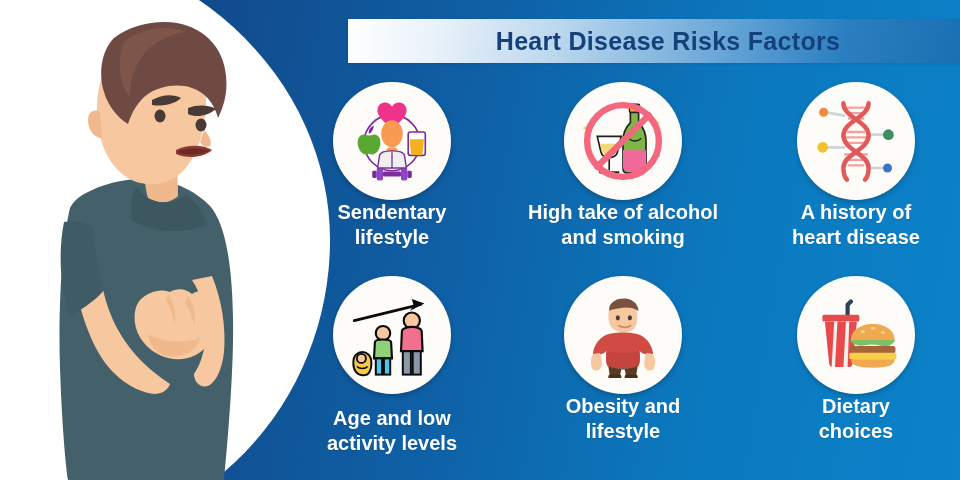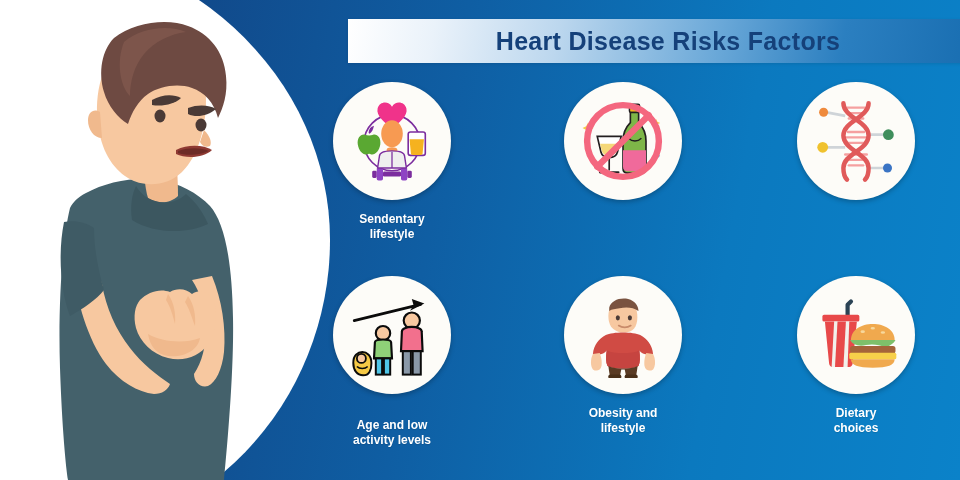--- a/index.html
+++ b/index.html
@@ -71,23 +71,22 @@
 
   .icon-circle{
     width:118px;height:118px;
     border-radius:50%;
     background:#fdfcf8;
     box-shadow:0 2px 5px rgba(0,0,0,.25);
     display:flex;align-items:center;justify-content:center;
     overflow:hidden;
   }
   .card-label{
-    margin-top:12px;
     color:#ffffff;
-    font-size:12px;
+    font-size:20px;
     line-height:1.25;
     text-align:center;
     font-weight:600;
     white-space:pre-line;
     text-shadow:0 1px 1px rgba(0,0,0,.12);
   }
 
   
   .character{position:absolute;left:28px;top:8px;width:270px;height:472px;}
 </style>
@@ -192,20 +191,22 @@
 
           <path d="M22 45 L48 45 L44 62 C43 66 39 68 35 68 C31 68 27 66 26 62 Z" fill="#ffffff" stroke="#231f20" stroke-width="1.8"></path>
           <path d="M25 53 L45 53 L43 61 C42 65 38 66 35 66 C32 66 28 65 27 61 Z" fill="#f5d87a"></path>
           <path d="M35 68 L35 82" stroke="#231f20" stroke-width="1.8"></path>
           <path d="M25 84 L45 84" stroke="#231f20" stroke-width="2.4" stroke-linecap="round"></path>
 
           <circle cx="50" cy="50" r="39" fill="none" stroke="#f4677f" stroke-width="7"></circle>
           <line x1="22" y1="78" x2="78" y2="22" stroke="#f4677f" stroke-width="7" stroke-linecap="round"></line>
         </svg>
       </div>
+      <div class="card-label">High take of alcohol
+and smoking</div>
     </div>
 
     <div class="card c2">
       <div class="icon-circle">
         <svg viewBox="0 0 100 100" width="90" height="90" xmlns="http://www.w3.org/2000/svg">
 
           <line x1="16" y1="18" x2="38" y2="22" stroke="#cfd4d8" stroke-width="3"></line>
           <line x1="62" y1="43" x2="86" y2="43" stroke="#cfd4d8" stroke-width="3"></line>
           <line x1="14" y1="57" x2="38" y2="57" stroke="#cfd4d8" stroke-width="3"></line>
           <line x1="62" y1="80" x2="84" y2="80" stroke="#cfd4d8" stroke-width="3"></line>
@@ -225,20 +226,22 @@
             <line x1="40" y1="71" x2="60" y2="71"></line>
             <line x1="42" y1="77" x2="58" y2="77"></line>
           </g>
 
           <g fill="none" stroke="#e05a5a" stroke-width="5" stroke-linecap="round">
             <path d="M36 8 C36 24 64 28 64 44 C64 60 36 64 36 80 C36 88 38 91 40 93"></path>
             <path d="M64 8 C64 24 36 28 36 44 C36 60 64 64 64 80 C64 88 62 91 60 93"></path>
           </g>
         </svg>
       </div>
+      <div class="card-label">A history of
+heart disease</div>
     </div>
 
     <div class="card c3">
       <div class="icon-circle">
         <svg viewBox="0 0 100 100" width="90" height="90" xmlns="http://www.w3.org/2000/svg">
 
           <path d="M8 34 L82 16" stroke="#0b0b0b" stroke-width="3" stroke-linecap="round" fill="none"></path>
           <path d="M86 15 L72 10 L74 17 L70 23 Z" fill="#0b0b0b"></path>
 
           <path d="M10 72 C6 76 6 86 10 91 C14 96 22 96 25 91 C28 86 28 76 24 72 C20 68 14 68 10 72 Z" fill="#f5c945" stroke="#0b0b0b" stroke-width="2.2"></path>

